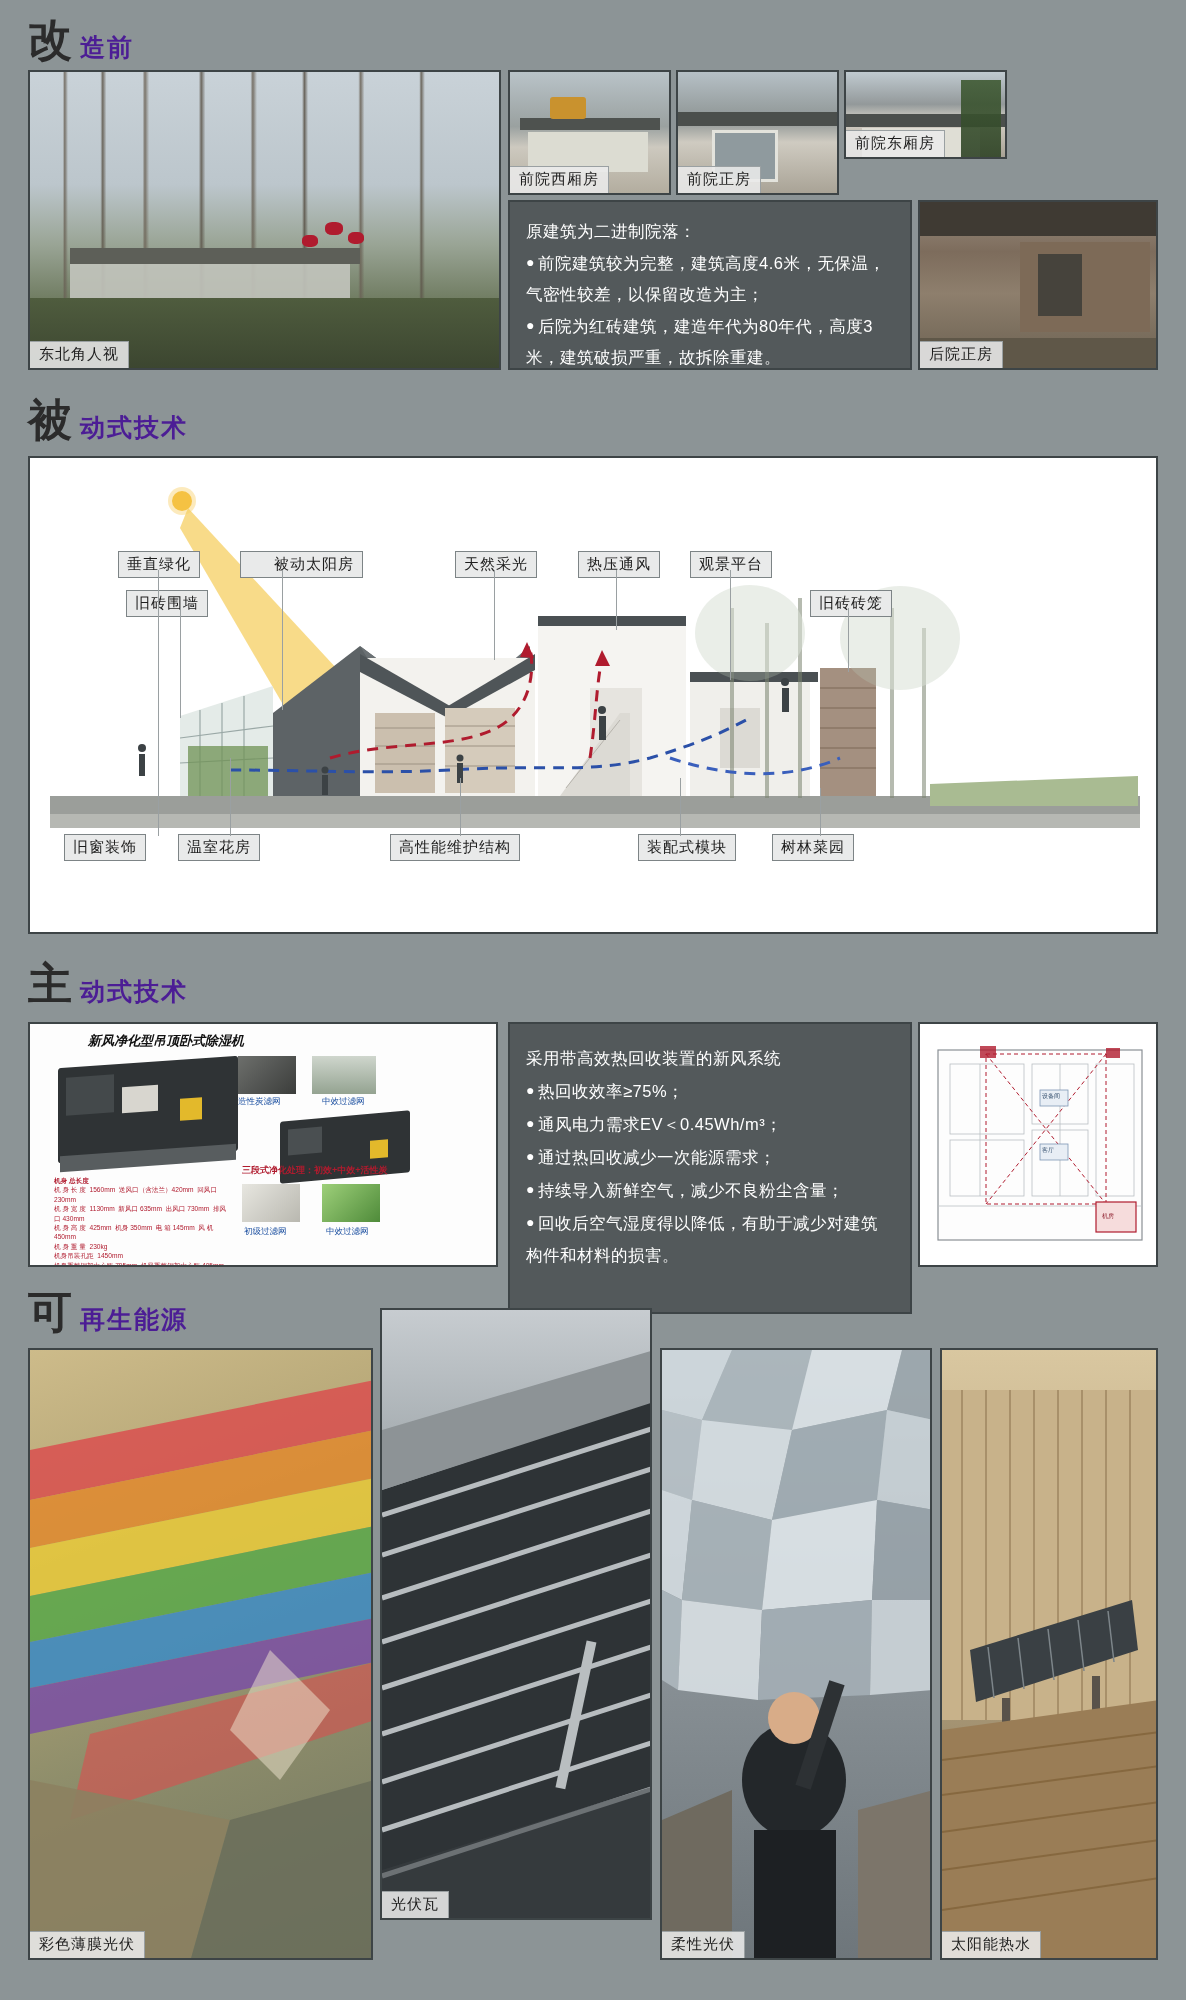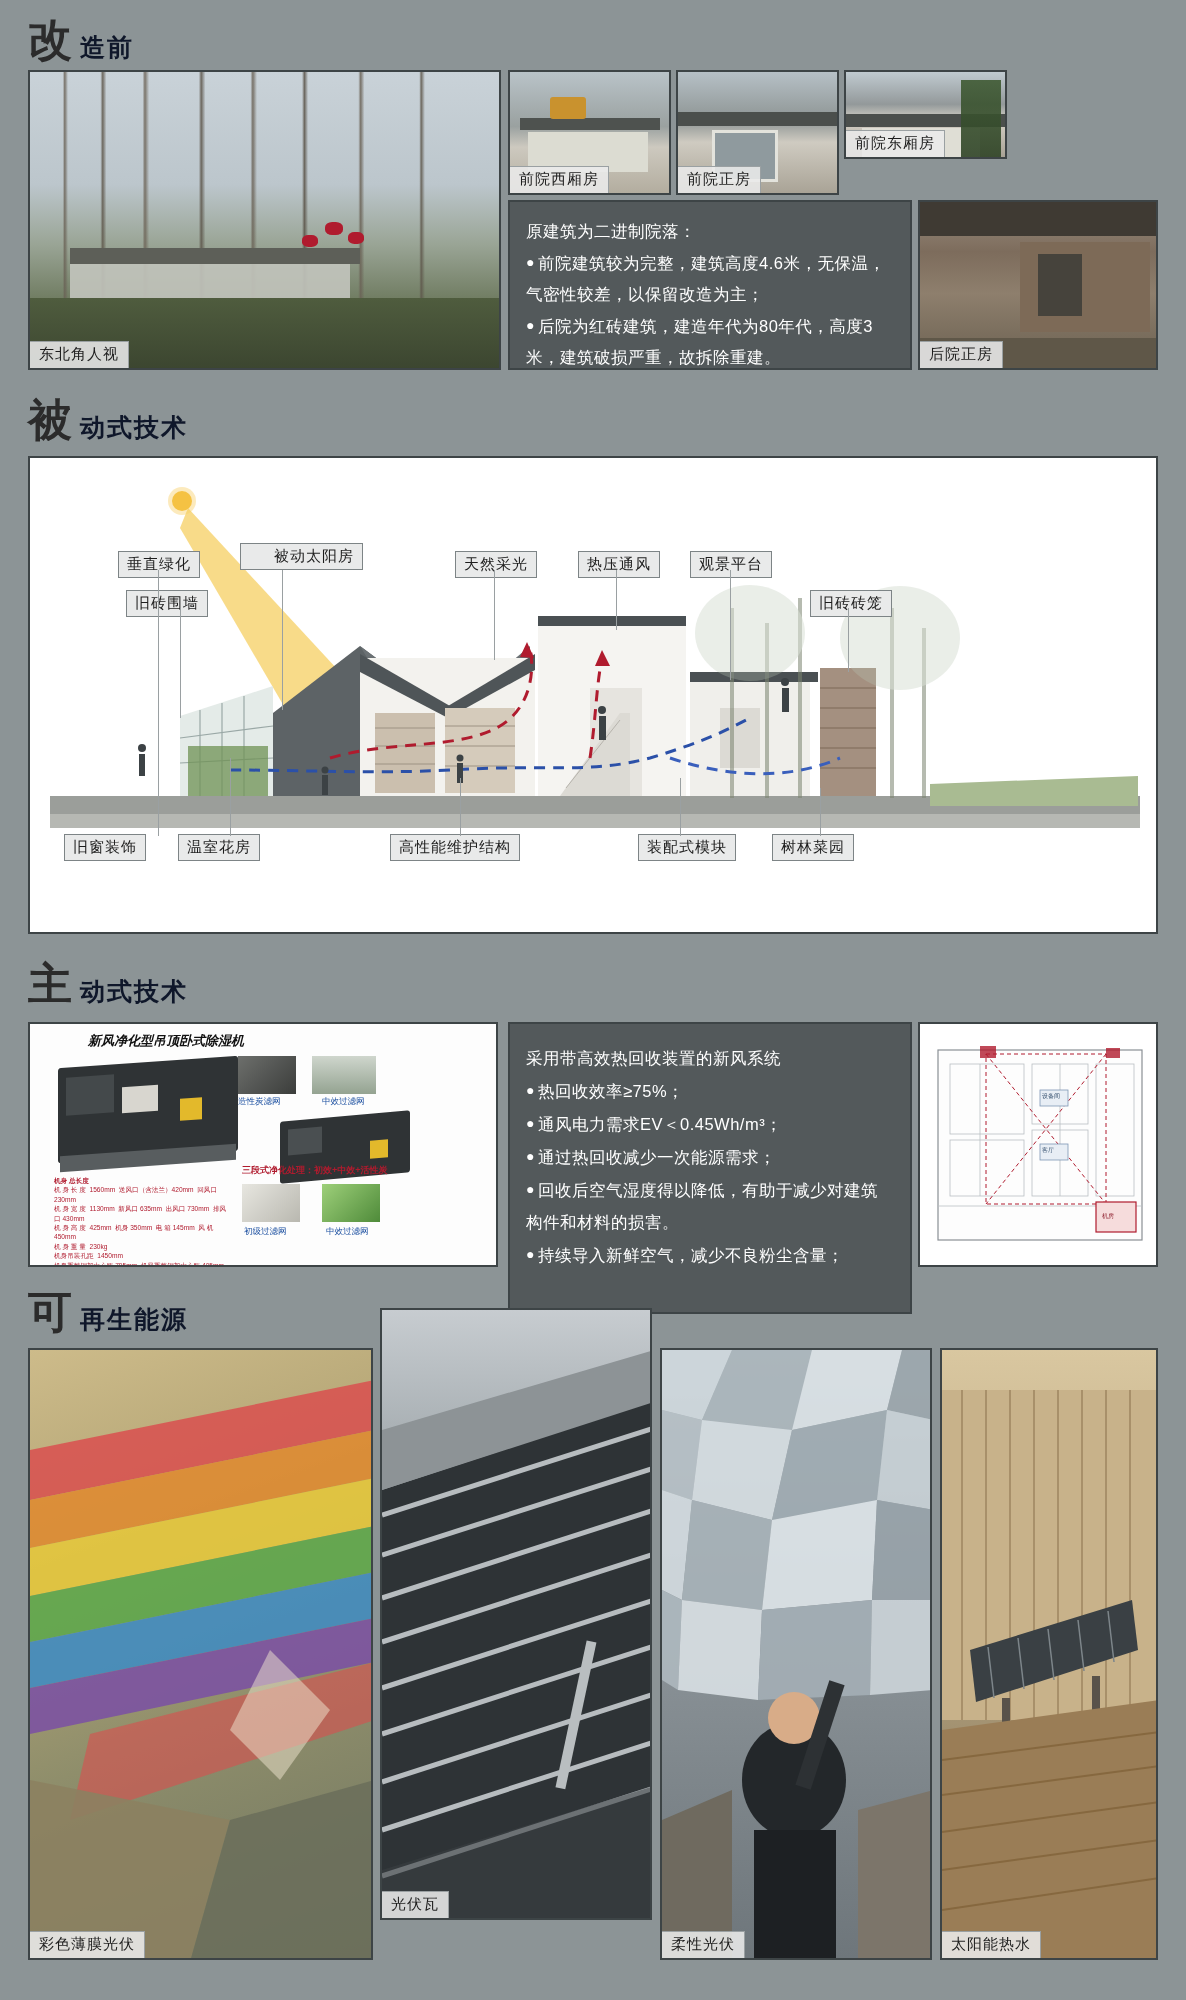--- a/index.html
+++ b/index.html
@@ -14,21 +14,21 @@
   .page{position:relative;width:1186px;height:2000px;}
 
   
   .sec-head{display:flex;align-items:flex-end;gap:8px;}
   .sec-head .big{
     font-size:44px;font-weight:bold;line-height:44px;color:#2b2b2b;
     font-family:"DejaVu Sans","Liberation Sans",sans-serif;
     letter-spacing:0;
   }
   .sec-head .rest{
-    font-size:25px;font-weight:bold;color:#0f172a;line-height:30px;
+    font-size:25px;font-weight:bold;color:#4c1d95;line-height:30px;
     letter-spacing:2px;
   }
 
   
   .panel{position:absolute;border:2px solid #3d4446;box-sizing:border-box;overflow:hidden;}
   .cap{
     position:absolute;left:0;bottom:0;
     background:rgba(235,235,235,.88);
     color:#1d1d1d;font-size:15px;padding:3px 9px 4px 9px;
     border-top:1px solid #9aa0a2;border-right:1px solid #9aa0a2;
@@ -225,21 +225,21 @@
         <circle cx="430" cy="300" r="3.5"></circle>
           <rect x="427" y="305" width="6" height="20"></rect>
         <circle cx="572" cy="252" r="4"></circle>
           <rect x="569" y="258" width="7" height="24"></rect>
         <circle cx="755" cy="224" r="4"></circle>
           <rect x="752" y="230" width="7" height="24"></rect>
       </g>
     </svg>
 
     <div class="tag" style="left:88px;top:93px;">垂直绿化</div>
-    <div class="tag" style="left:210px;top:85px;padding-left:33px;">被动太阳房</div>
+    <div class="tag" style="left:210px;top:93px;padding-left:33px;">被动太阳房</div>
     <div class="tag" style="left:425px;top:93px;">天然采光</div>
     <div class="tag" style="left:548px;top:93px;">热压通风</div>
     <div class="tag" style="left:660px;top:93px;">观景平台</div>
     <div class="tag" style="left:96px;top:132px;">旧砖围墙</div>
     <div class="tag" style="left:780px;top:132px;">旧砖砖笼</div>
 
     <div class="tag" style="left:34px;top:376px;">旧窗装饰</div>
     <div class="tag" style="left:148px;top:376px;">温室花房</div>
     <div class="tag" style="left:360px;top:376px;">高性能维护结构</div>
     <div class="tag" style="left:608px;top:376px;">装配式模块</div>
@@ -297,22 +297,22 @@
       <div>机身吊装孔距&nbsp;&nbsp;1450mm</div>
       <div>机身重整钢架中心距 795mm&nbsp;&nbsp;机风重整钢架中心距 405mm</div>
     </div>
   </div>
 
   <div class="textbox" style="left:508px;top:1022px;width:404px;height:292px;padding-top:18px;line-height:32px;">
     <span>采用带高效热回收装置的新风系统</span>
     <span class="li"><span class="dot">●</span><span>热回收效率≥75%；</span></span>
     <span class="li"><span class="dot">●</span><span>通风电力需求EV＜0.45Wh/m³；</span></span>
     <span class="li"><span class="dot">●</span><span>通过热回收减少一次能源需求；</span></span>
+    <span class="li"><span class="dot">●</span><span>持续导入新鲜空气，减少不良粉尘含量；</span></span>
     <span class="li"><span class="dot">●</span><span>回收后空气湿度得以降低，有助于减少对建筑构件和材料的损害。</span></span>
-    <span class="li"><span class="dot">●</span><span>持续导入新鲜空气，减少不良粉尘含量；</span></span>
   </div>
 
   <div class="board" style="left:918px;top:1022px;width:240px;height:245px;background:#ffffff;">
     <svg width="240" height="245" style="position:absolute;left:0;top:0;">
       <rect x="18" y="26" width="204" height="190" fill="#fdfdfd" stroke="#8a9095" stroke-width="1.2"></rect>
       <g stroke="#b9bfc3" stroke-width="0.8" fill="none">
         <rect x="30" y="40" width="74" height="70"></rect>
         <rect x="30" y="116" width="74" height="56"></rect>
         <rect x="112" y="40" width="56" height="60"></rect>
         <rect x="112" y="106" width="56" height="66"></rect>

